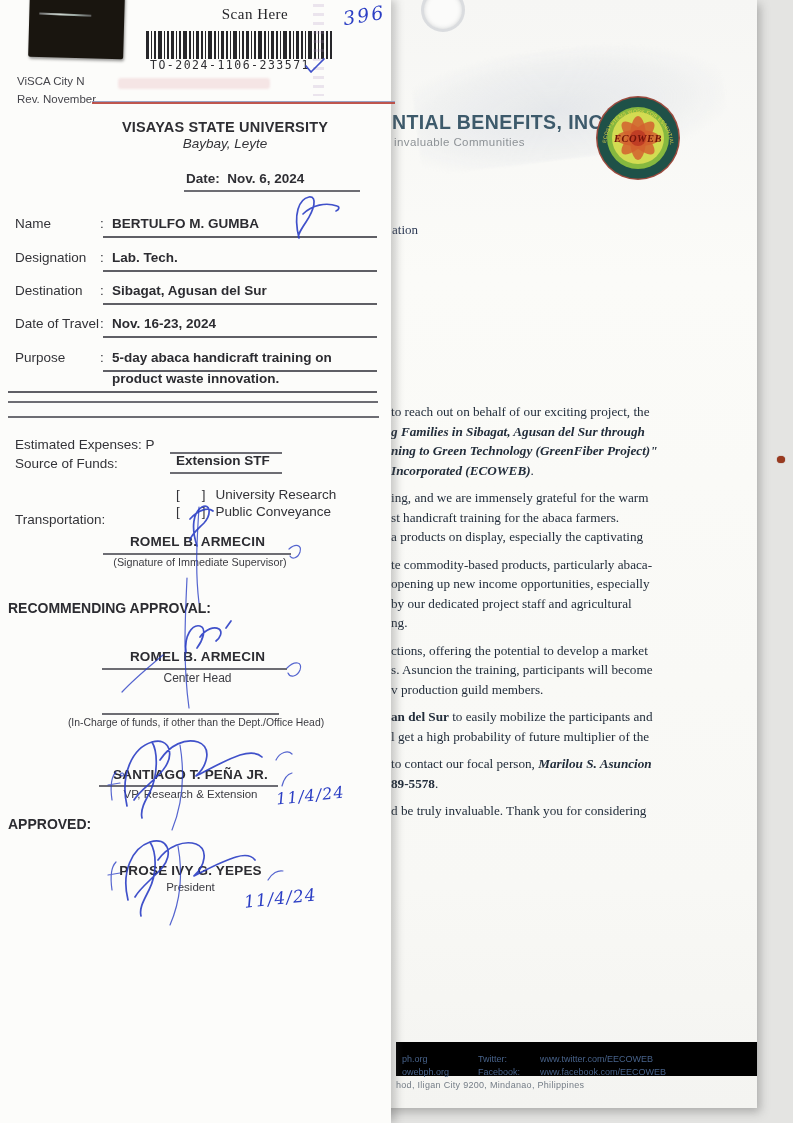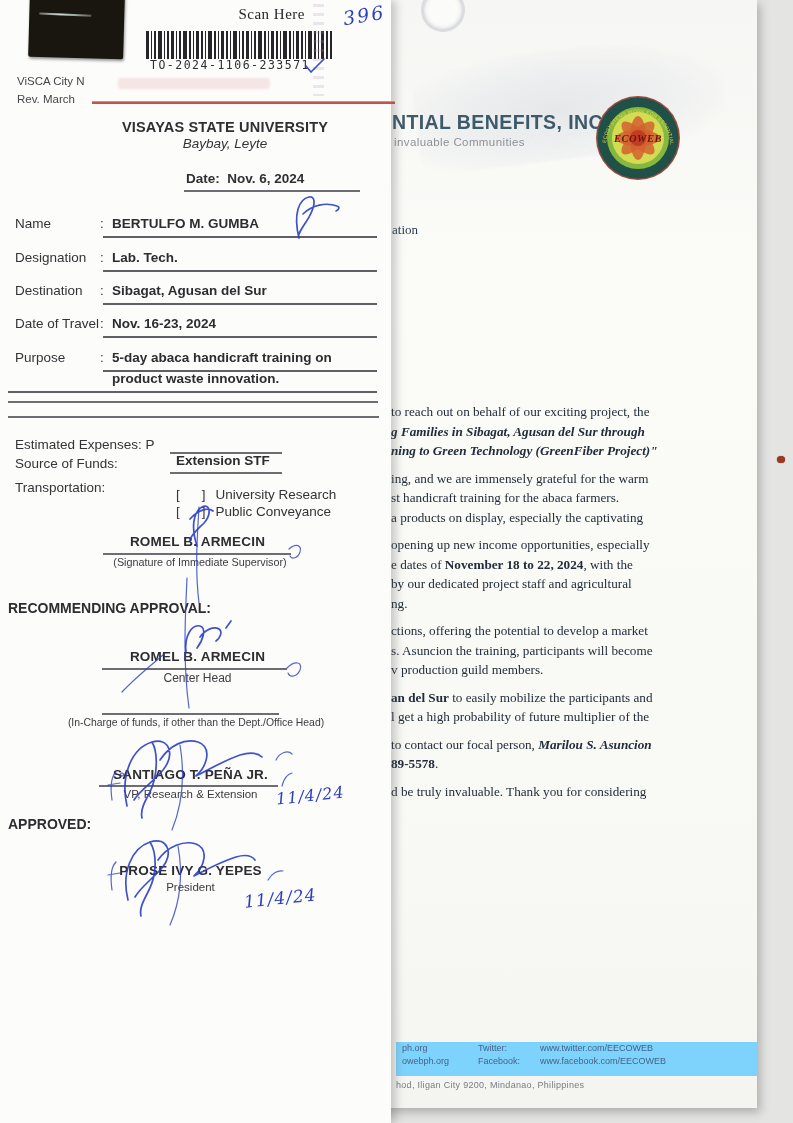--- a/index.html
+++ b/index.html
@@ -41,21 +41,21 @@
   .stain{position:absolute;left:415px;top:48px;width:310px;height:110px;transform:rotate(-7deg);
     background:radial-gradient(ellipse at 45% 55%,rgba(186,194,208,.30),rgba(186,194,208,.12) 55%,transparent 75%);
     filter:blur(1px);}
   .hole-punch{position:absolute;left:421px;top:-12px;width:38px;height:38px;border-radius:50%;
     background:#fbfbfa;border:3px solid rgba(158,164,172,.35);box-shadow:inset 0 0 4px rgba(120,125,132,.3);}
   .red-dot{position:absolute;left:777px;top:456px;width:8px;height:7px;border-radius:50%;
     background:#993a20;box-shadow:0 0 1px #7a2d17;}
 
   
   .scan-here{left:205px;top:6px;width:100px;font-family:"Liberation Serif",serif;
-    font-size:15px;color:#26262a;text-align:right;letter-spacing:.5px;}
+    font-size:15px;color:#26262a;text-align:center;letter-spacing:.5px;}
   .barcode-num{left:150px;top:58px;font-size:11.5px;letter-spacing:1.5px;color:#2e2e32;}
   .form-series{font-size:11.5px;color:#45454b;}
   .univ-title{left:60px;top:119px;width:330px;font-size:14.5px;color:#2e2e33;letter-spacing:.2px;}
   .univ-loc{left:60px;top:136px;width:330px;font-size:13.5px;color:#333338;font-style:italic;}
   .date-line{left:186px;top:171px;font-size:13.5px;font-weight:bold;color:#2f2f34;}
 
   .field-label{position:absolute;left:15px;font-size:13.5px;color:#333338;}
   .field-colon{position:absolute;left:100px;font-size:13.5px;color:#333338;}
   .field-value{position:absolute;left:112px;font-size:13.5px;font-weight:bold;color:#2c2c31;}
   .u-line{position:absolute;height:2px;background:#4e4e54;opacity:.9;}
@@ -72,22 +72,22 @@
   
   .letterhead{left:392px;top:111px;font-size:19.5px;font-weight:bold;color:#3d5a6b;letter-spacing:.4px;}
   .tagline{left:394px;top:136px;font-size:11.5px;color:#8d9296;letter-spacing:.4px;}
   .fragment{left:392px;top:222px;font-family:"Liberation Serif",serif;font-size:13px;color:#2d3a55;}
   .letter-body{position:absolute;left:391px;top:402px;width:345px;
     font-family:"Liberation Serif",serif;font-size:13.2px;line-height:19.5px;color:#222d3b;}
   .letter-body .para{margin:0 0 8px 0;}
   .letter-body .b{font-weight:bold;}
   .letter-body .i{font-style:italic;}
 
-  .footer-bar{left:396px;top:1042px;width:361px;height:34px;background:#7dd3fc;
-    box-sizing:border-box;padding:0 0 0 6px;}
+  .footer-bar{left:396px;top:1042px;width:361px;height:34px;background:#000000;
+    box-sizing:border-box;padding:11px 0 0 6px;}
   .footer-row{display:flex;font-size:9px;line-height:12.5px;color:#47628a;}
   .fr-left{width:76px;}
   .fr-label{width:62px;}
   .footer-address{left:396px;top:1080px;font-size:9px;color:#5e6874;letter-spacing:.3px;opacity:.85;}
 
   
   .logo{left:595px;top:95px;width:86px;height:86px;}
 
   .ink-overlay{position:absolute;left:0;top:0;width:793px;height:1123px;pointer-events:none;}
   .ink{stroke:#2b3ec4;fill:none;stroke-width:1.7;stroke-linecap:round;stroke-linejoin:round;opacity:.9;}
@@ -126,29 +126,30 @@
     <text x="43" y="47" text-anchor="middle" font-size="10.5" font-weight="bold" font-style="italic" font-family="Liberation Serif, serif" fill="#701208" letter-spacing=".5">ECOWEB</text>
   </svg>
 
   <div class="abs fragment">ation</div>
 
   <div class="letter-body" id="letter-body">
       <div class="para">
         <div class="line"><span>to reach out on behalf of our exciting project, the</span></div>
         <div class="line"><span class="b i">g Families in Sibagat, Agusan del Sur through</span></div>
         <div class="line"><span class="b i">ning to Green Technology (GreenFiber Project)"</span></div>
+        <div class="line"><span class="b i">Incorporated (ECOWEB)</span><span>.</span></div>
       </div>
       <div class="para">
         <div class="line"><span>ing, and we are immensely grateful for the warm</span></div>
         <div class="line"><span>st handicraft training for the abaca farmers.</span></div>
         <div class="line"><span>a products on display, especially the captivating</span></div>
       </div>
       <div class="para">
+        <div class="line"><span>te commodity-based products, particularly abaca-</span></div>
         <div class="line"><span>opening up new income opportunities, especially</span></div>
-        <div class="line"><span>e dates of </span><span class="b ">November 18 to 22, 2024</span><span>, with the</span></div>
         <div class="line"><span>by our dedicated project staff and agricultural</span></div>
         <div class="line"><span>ng.</span></div>
       </div>
       <div class="para">
         <div class="line"><span>ctions, offering the potential to develop a market</span></div>
         <div class="line"><span>s. Asuncion the training, participants will become</span></div>
         <div class="line"><span>v production guild members.</span></div>
       </div>
       <div class="para">
         <div class="line"><span class="b ">an del Sur</span><span> to easily mobilize the participants and</span></div>
@@ -236,21 +237,21 @@
         <rect x="184" width="2" height="28"></rect>
     </g>
   </svg>
   <div class="abs barcode-num mono">TO-2024-1106-233571</div>
 
   <div class="abs ink-text hw-ref">396</div>
   <div class="v-watermark"></div>
 
   <div class="abs form-series" style="left:17px;top:75px;">ViSCA City N</div>
   <div class="pink-smudge"></div>
-  <div class="abs form-series" style="left:17px;top:93px;">Rev. March</div>
+  <div class="abs form-series" style="left:17px;top:93px;">Rev. November</div>
   <div class="red-rule" style="left:92px;top:101px;width:303px;"></div>
 
   <div class="abs univ-title center b">VISAYAS STATE UNIVERSITY</div>
   <div class="abs univ-loc center">Baybay, Leyte</div>
 
   <div class="abs date-line">
     <span>Date:</span>&nbsp;
     <span>Nov. 6, 2024</span>
   </div>
   <div class="rule" style="left:184px;top:190px;width:176px;"></div>
@@ -282,21 +283,21 @@
 
   <div class="rule" style="left:8px;top:401px;width:370px;"></div>
   <div class="rule" style="left:8px;top:416px;width:371px;"></div>
 
   <div class="abs sec-label" style="left:15px;top:437px;">Estimated Expenses: P</div>
   <div class="rule" style="left:170px;top:452px;width:112px;"></div>
   <div class="abs sec-label" style="left:15px;top:456px;">Source of Funds:</div>
   <div class="abs field-value" style="left:176px;top:453px;">Extension STF</div>
   <div class="rule" style="left:170px;top:472px;width:112px;"></div>
 
-  <div class="abs sec-label" style="left:15px;top:480px;">Transportation:</div>
+  <div class="abs sec-label" style="left:15px;top:512px;">Transportation:</div>
   <div id="transport-options">
       <div class="abs" style="left: 176px; top: 487px; font-size: 13.5px; color: rgb(51, 51, 56);"><span>[</span><span style="display: inline-block; width: 22px;"></span><span>]</span><span style="padding-left: 10px;">University Research</span></div>
       <div class="abs" style="left: 176px; top: 504px; font-size: 13.5px; color: rgb(51, 51, 56);"><span>[</span><span style="display: inline-block; width: 22px;"></span><span>]</span><span style="padding-left: 10px;">Public Conveyance</span></div>
     </div>
 
   <div class="abs sig-name center" style="left:95px;top:534px;width:205px;">ROMEL B. ARMECIN</div>
   <div class="rule" style="left:103px;top:553px;width:188px;"></div>
   <div class="abs caption center" style="left:80px;top:556px;width:240px;font-size:10.8px;">(Signature of Immediate Supervisor)</div>
 
   <div class="abs b" style="left:8px;top:600px;font-size:14px;color:#2c2c31;">RECOMMENDING APPROVAL:</div>

